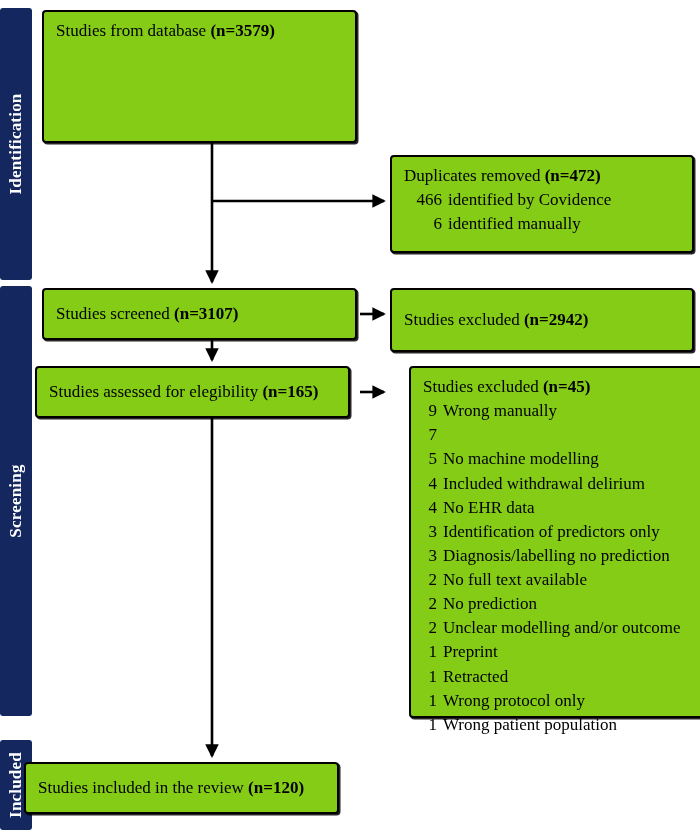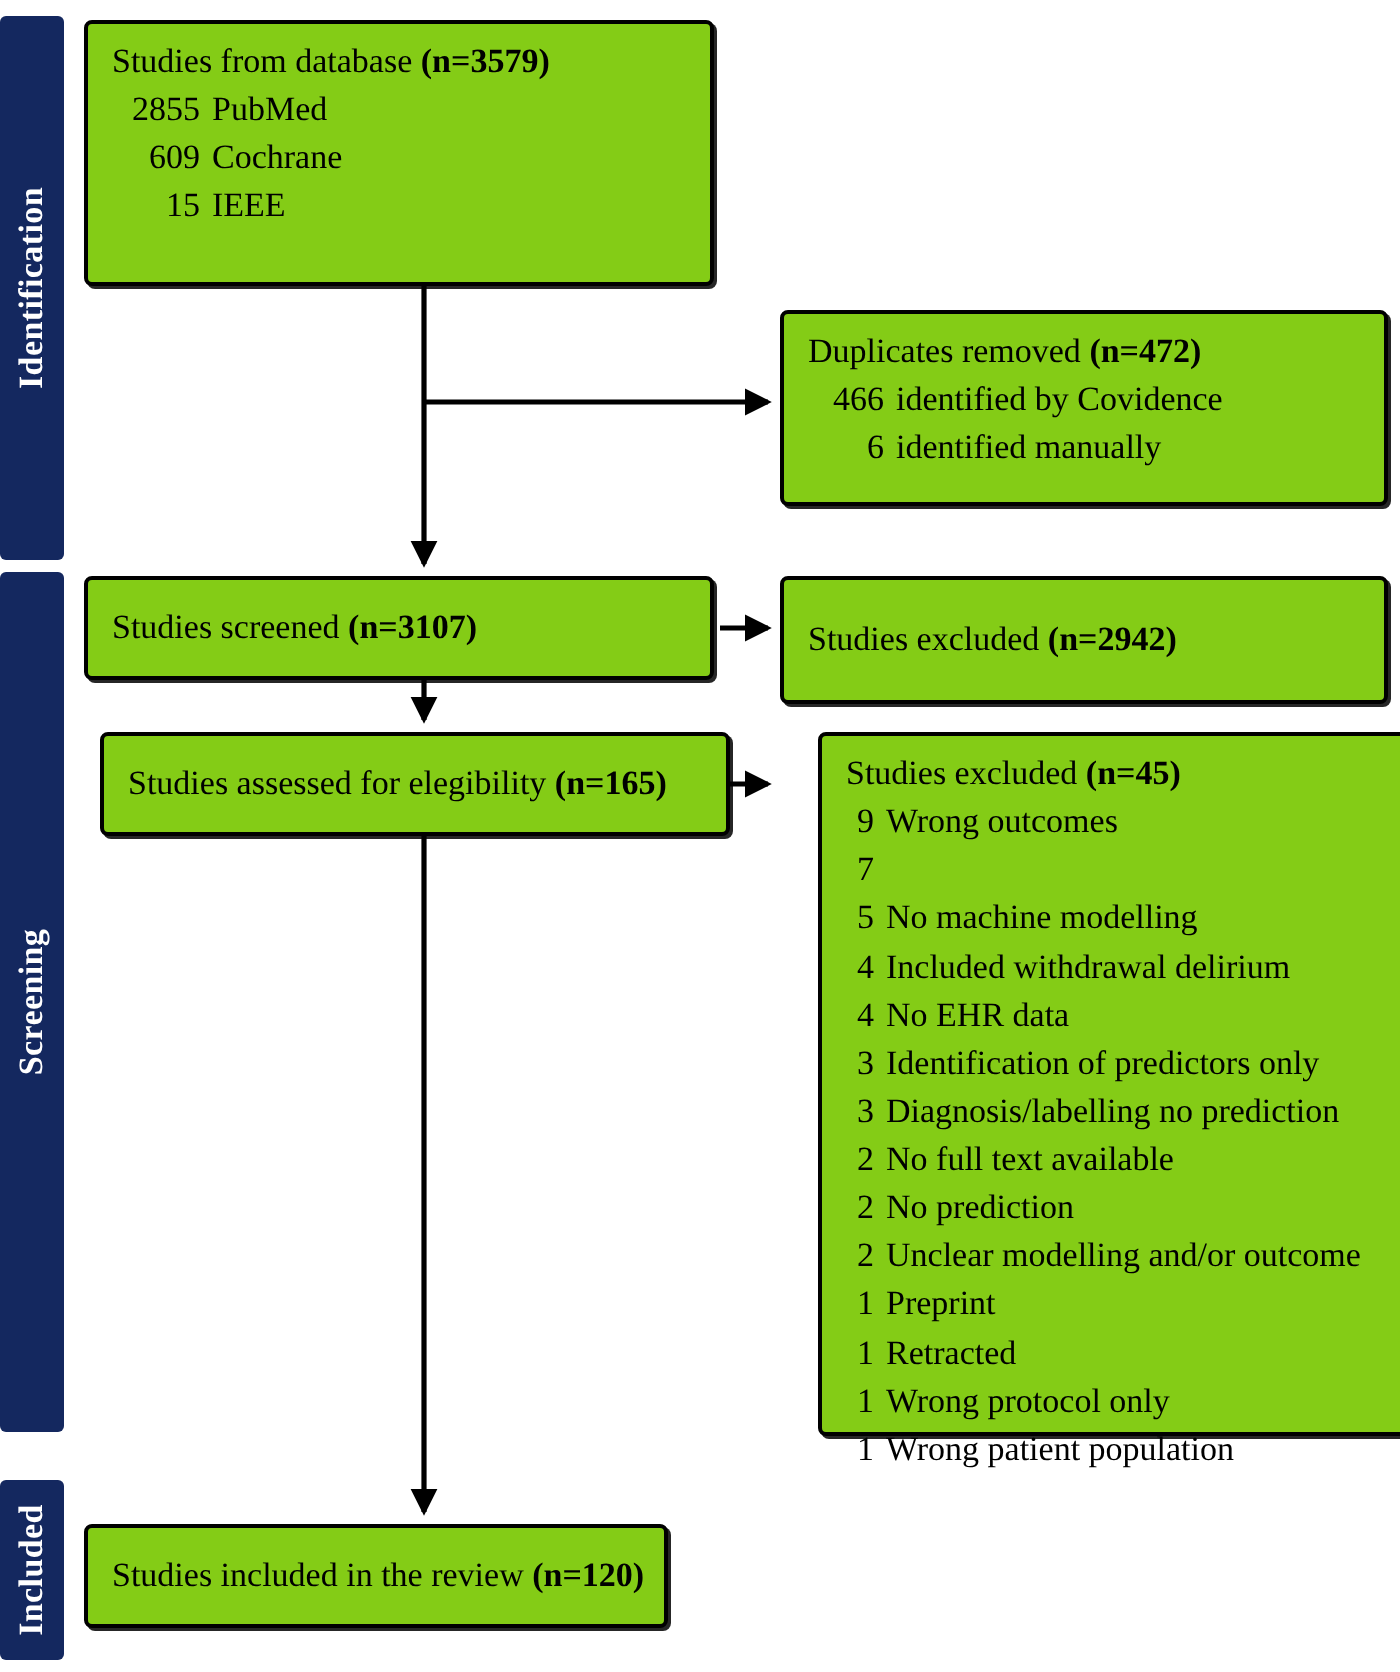--- a/index.html
+++ b/index.html
@@ -39,23 +39,23 @@
 
   
   #node-database .cnt{width:44px;}
   #node-duplicates .cnt{width:38px;}
   #node-excluded-reasons .cnt{width:14px;}
 
   #node-database{left:42px;top:10px;width:315px;height:133px;}
   #node-duplicates{left:390px;top:155px;width:304px;height:98px;}
   #node-screened{left:42px;top:288px;width:315px;height:52px;}
   #node-screened-excluded{left:390px;top:288px;width:304px;height:64px;}
-  #node-eligibility{left:50px;top:366px;width:315px;height:52px;}
+  #node-eligibility{left:35px;top:366px;width:315px;height:52px;}
   #node-excluded-reasons{left:390px;top:366px;width:304px;height:352px;margin-left:19px;}
-  #node-included{left:42px;top:762px;width:292px;height:52px;}
+  #node-included{left:24px;top:762px;width:315px;height:52px;}
 
   
   svg#wires{position:absolute;left:0;top:0;width:700px;height:836px;pointer-events:none;}
   svg#wires line{stroke:#000;stroke-width:2.6;}
 </style>
 </head>
 <body>
 
 <div id="diagram">
 
@@ -86,34 +86,20 @@
 
     <line x1="360" y1="392" x2="384" y2="392" marker-end="url(#arrow)"></line>
 
     <line x1="212" y1="418" x2="212" y2="756" marker-end="url(#arrow)"></line>
   </svg>
 
   <div class="node" id="node-database">
     <div class="headline">
       <span>Studies from database </span><span class="bold">(n=3579)</span>
     </div>
-    <ul class="sub-list">
-      <li>
-          <span class="cnt">2855</span>
-          <span>PubMed</span>
-        </li>
-      <li>
-          <span class="cnt">609</span>
-          <span>Cochrane</span>
-        </li>
-      <li>
-          <span class="cnt">15</span>
-          <span>IEEE</span>
-        </li>
-    </ul>
   </div>
 
   <div class="node" id="node-duplicates">
     <div class="headline">
       <span>Duplicates removed </span><span class="bold">(n=472)</span>
     </div>
     <ul class="sub-list">
       <li>
           <span class="cnt">466</span>
           <span>identified by Covidence</span>
@@ -143,21 +129,21 @@
     </div>
   </div>
 
   <div class="node" id="node-excluded-reasons">
     <div class="headline">
       <span>Studies excluded </span><span class="bold">(n=45)</span>
     </div>
     <ul class="sub-list" id="reasons-list">
         <li>
           <span class="cnt">9</span>
-          <span>Wrong outcomes</span>
+          <span>Wrong manually</span>
         </li>
         <li>
           <span class="cnt">7</span>
         </li>
         <li>
           <span class="cnt">5</span>
           <span>No machine modelling</span>
         </li>
         <li>
           <span class="cnt">4</span>

